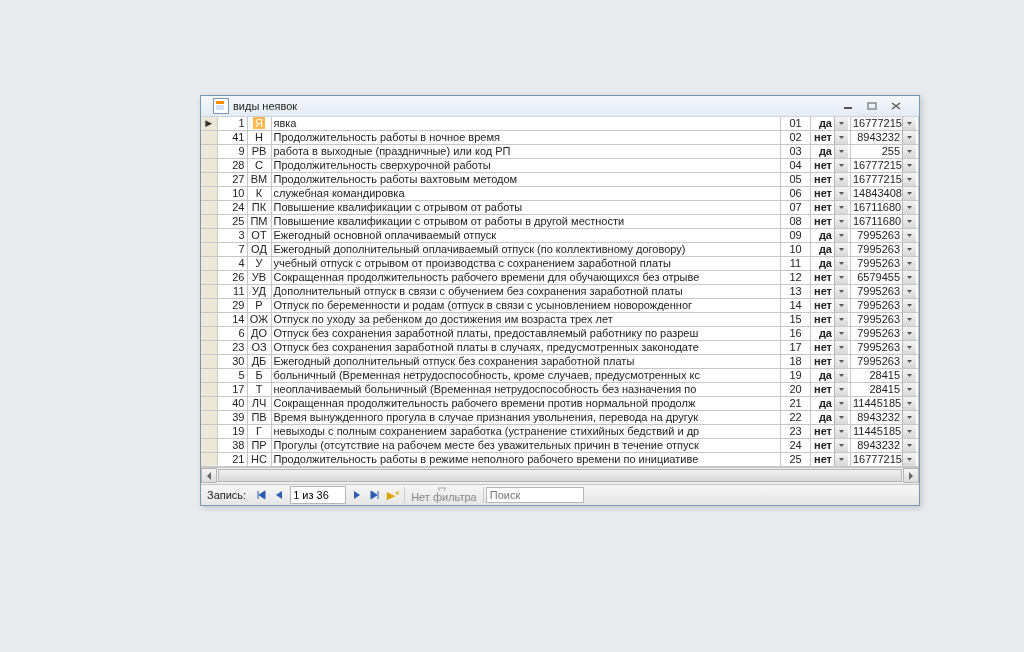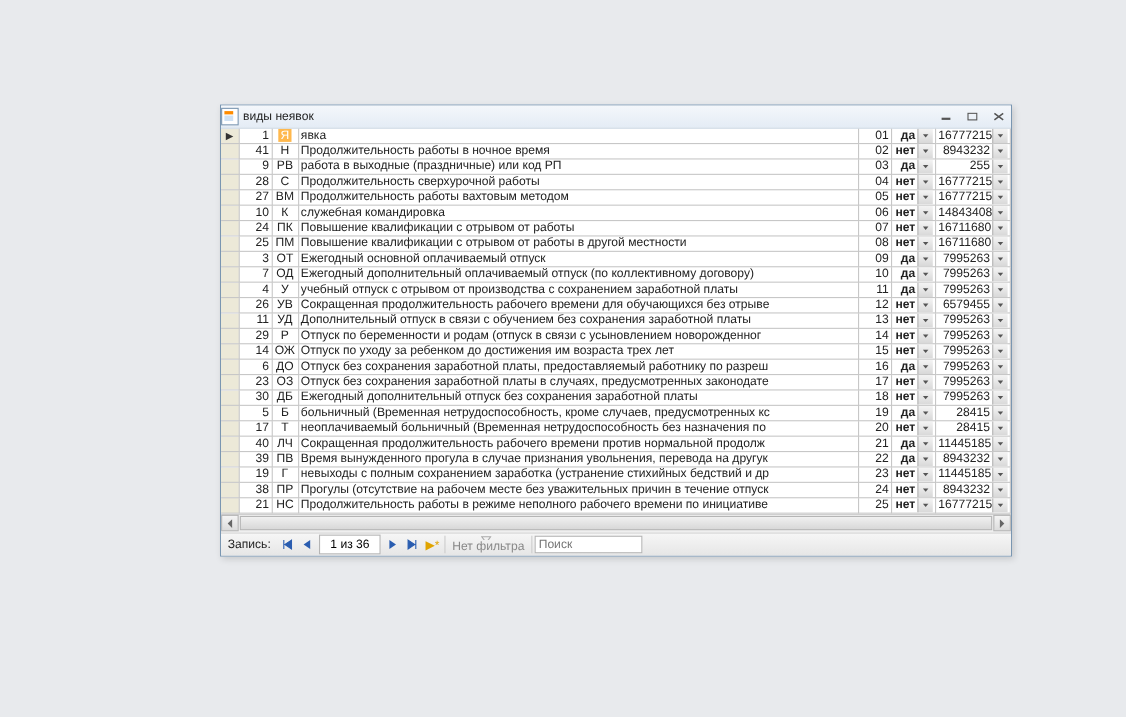--- a/index.html
+++ b/index.html
@@ -20,21 +20,21 @@
     border: 1px solid #7a96b1;
     background: #fff;
     box-shadow: 2px 2px 6px rgba(0,0,0,0.15);
   }
   .titlebar {
     display: flex;
     align-items: center;
     height: 20px;
     background: linear-gradient(#f4f7fb,#e4ecf5);
     border-bottom: 1px solid #c8d4e2;
-    padding: 0 0;
+    padding: 0 12px;
     font-size: 11px;
   }
   .titlebar .ticon {
     width: 14px; height: 14px;
     background: #fff;
     border: 1px solid #7a96b1;
     margin-right: 4px;
     position: relative;
   }
   .titlebar .ticon::before {
@@ -95,21 +95,21 @@
     text-overflow: clip;
     vertical-align: middle;
   }
   .c-sel { width:16px; background:#ece9d8; border-right:1px solid #aca899; }
   .c-sel.active::before {
     content:"▶"; font-size:9px; color:#333; display:block; text-align:center;
   }
   .c-kod { width:30px; text-align:right; padding-right:4px; }
   .c-sym { width:24px; text-align:center; }
   .c-note { }
-  .c-cif { width:30px; text-align:right; padding-right:4px;margin-top:16px; }
+  .c-cif { width:30px; text-align:center; padding-right:4px;margin-top:16px; }
   .c-cha-wrap { width:40px; padding:0;font-weight:bold; }
   .c-col-wrap { width:68px; padding:0; }
   .combo {
     display:flex; height:100%;
   }
   .combo .val { flex:1; text-align:right; padding-right:2px; overflow:hidden; }
   .combo .btn {
     width:13px; background:linear-gradient(#f4f4f4,#d8d8d8);
     border-left:1px solid #b5b5b5;
     display:flex; align-items:center; justify-content:center;
@@ -147,21 +147,21 @@
   .navbar .nbtn {
     width:18px; height:16px;
     display:flex; align-items:center; justify-content:center;
     color:#2a5db0;
   }
   .navbar .recbox {
     width:50px; height:14px;
     border:1px solid #b5b5b5;
     background:#fff;
     font-size:11px;
-    text-align:center;
+    text-align:left;
     margin:0 2px;
   }
   .navbar .filtbtn {
     display:flex; align-items:center;
     padding:0 6px;
     color:#888;
     border-left:1px solid #ccc;
     border-right:1px solid #ccc;
     height:16px;
     margin:0 2px;

